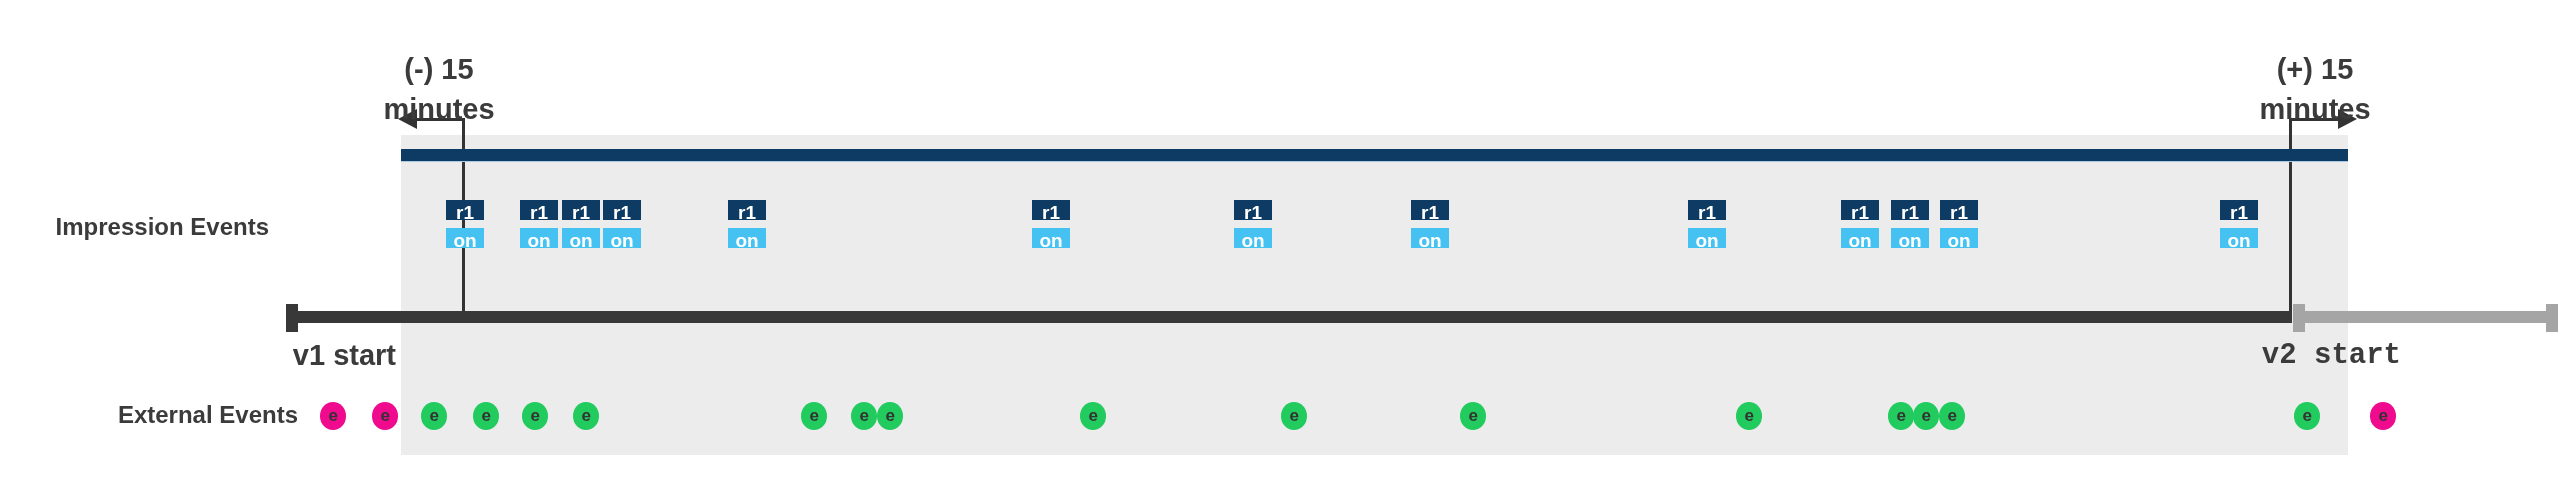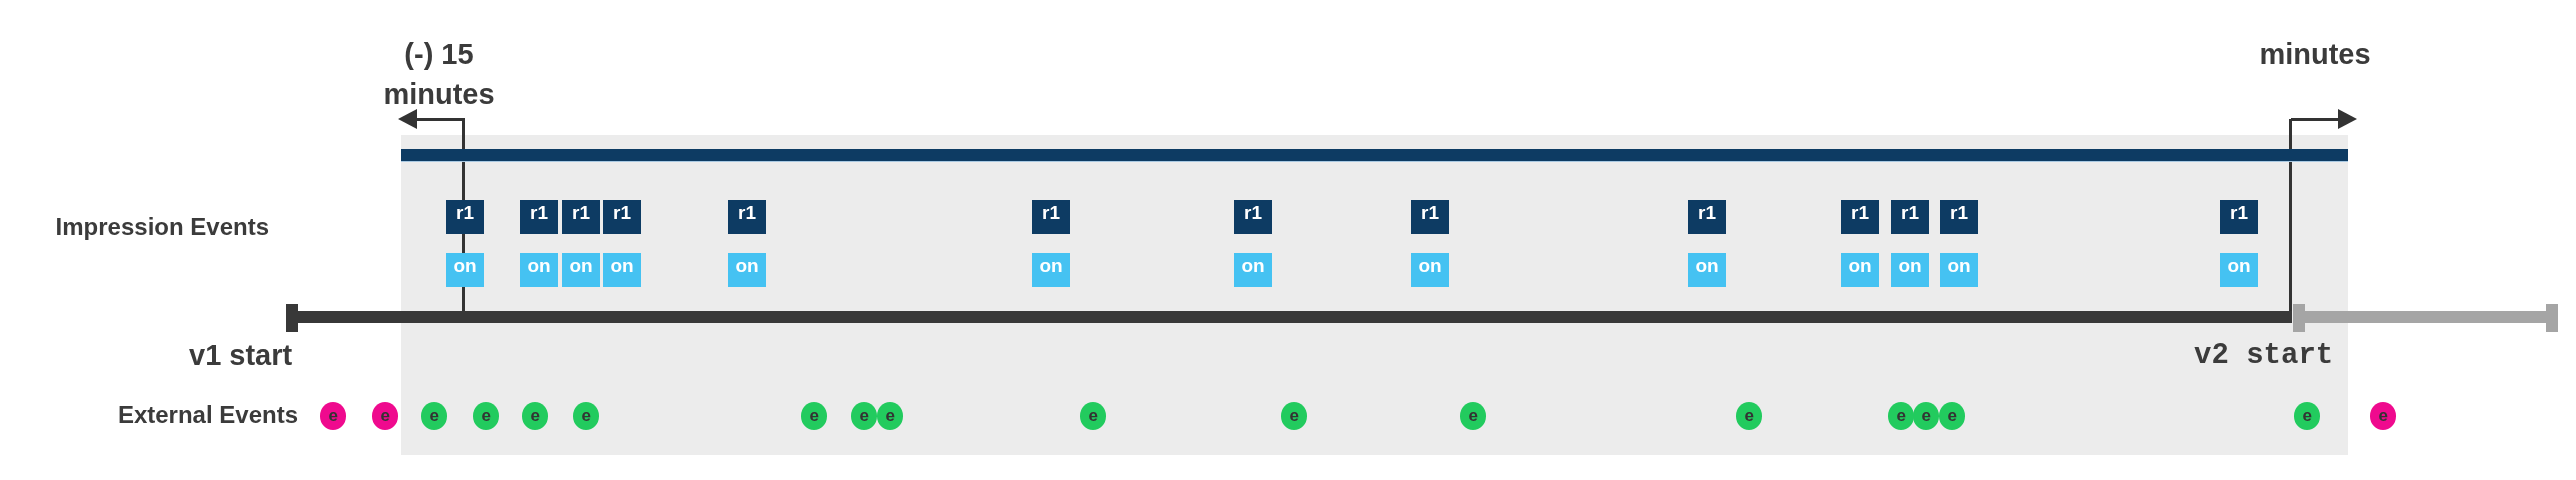--- a/index.html
+++ b/index.html
@@ -18,52 +18,52 @@
             border-bottom:1.9px solid var(--navy_underline);z-index:2;}
 
   
   .row-label{left:0;width:269px;text-align:right;white-space:nowrap;
              font-size:24px;font-weight:700;color:var(--text_dark);z-index:4;}
   .row-label.impression{top:213px;}
   .row-label.external{top:401px;margin-left:29px;}
 
   
   .annot{width:302px;text-align:center;font-size:29px;font-weight:700;
-         color:var(--text_dark);line-height:40px;top:34px;z-index:4;white-space:nowrap;}
+         color:var(--text_dark);line-height:40px;top:49px;z-index:4;white-space:nowrap;}
   .annot.minus{left:288px;}
   .annot.plus{left:2164px;}
 
   .vline{width:2.8px;background:var(--line);z-index:1;}
   .vline.minus{left:462px;top:119px;height:192px;}
   .vline.plus{left:2289px;top:119px;height:192px;}
   .hline{height:2.8px;background:var(--line);top:118px;z-index:3;}
   .hline.minus{left:415px;width:50px;}
   .hline.plus{left:2291px;width:49px;}
   .arrowhead{width:0;height:0;border-top:10.4px solid transparent;border-bottom:10.4px solid transparent;top:109px;z-index:3;}
   .arrowhead.left{left:398px;border-right:19px solid var(--line);}
   .arrowhead.right{left:2338px;border-left:19px solid var(--line);}
 
   
   .bar-dark{left:286px;top:311px;width:2006px;height:12.3px;background:var(--timeline_dark);z-index:3;}
   .cap-dark{left:286px;top:304px;width:12.3px;height:28px;background:var(--timeline_dark);z-index:3;}
   .bar-gray{left:2293px;top:311px;width:265px;height:12.3px;background:var(--timeline_gray);z-index:3;}
   .cap-gray{top:304px;width:12.3px;height:28px;background:var(--timeline_gray);z-index:3;}
   .cap-gray.v2{left:2293px;}
   .cap-gray.end{left:2546px;}
-  .tl-label{width:207px;text-align:left;top:339px;font-size:29px;font-weight:700;
+  .tl-label{width:207px;text-align:right;top:339px;font-size:29px;font-weight:700;
             color:var(--text_dark);z-index:4;white-space:nowrap;}
   .tl-label.v1{left:189px;}
   .tl-label.v2{left:2194px;font-family:Liberation Mono, monospace;}
 
   
   .imp-group{position:absolute;top:200px;width:38px;z-index:3;}
-  .chip{width:38px;height:34px;line-height:26.4px;text-align:center;
+  .chip{width:38px;height:20px;line-height:26.4px;text-align:center;
         font-size:19px;font-weight:700;color:#ffffff;}
   .chip.r1{background:var(--navy);}
-  .chip.on{background:var(--light_blue);margin-top:19px;}
+  .chip.on{background:var(--light_blue);margin-top:8px;}
 
   
   .dot{position:absolute;top:402px;width:26.4px;height:28px;border-radius:50%;
        text-align:center;line-height:28px;font-size:17px;font-weight:700;
        color:#333333;z-index:3;}
   .dot.green{background:var(--green);}
   .dot.magenta{background:var(--magenta);}
 </style>
 </head>
 <body>
@@ -73,20 +73,21 @@
 
 <div class="abs annot minus">
   <div>(-) 15</div>
   <div>minutes</div>
 </div>
 <div class="abs vline minus"></div>
 <div class="abs hline minus"></div>
 <div class="abs arrowhead left"></div>
 
 <div class="abs annot plus">
+  <div>(+) 15</div>
   <div>minutes</div>
 </div>
 <div class="abs vline plus"></div>
 <div class="abs hline plus"></div>
 <div class="abs arrowhead right"></div>
 
 <div class="abs row-label impression">Impression Events</div>
 <div class="abs row-label external">External Events</div>
 
 <div class="abs cap-dark"></div>

